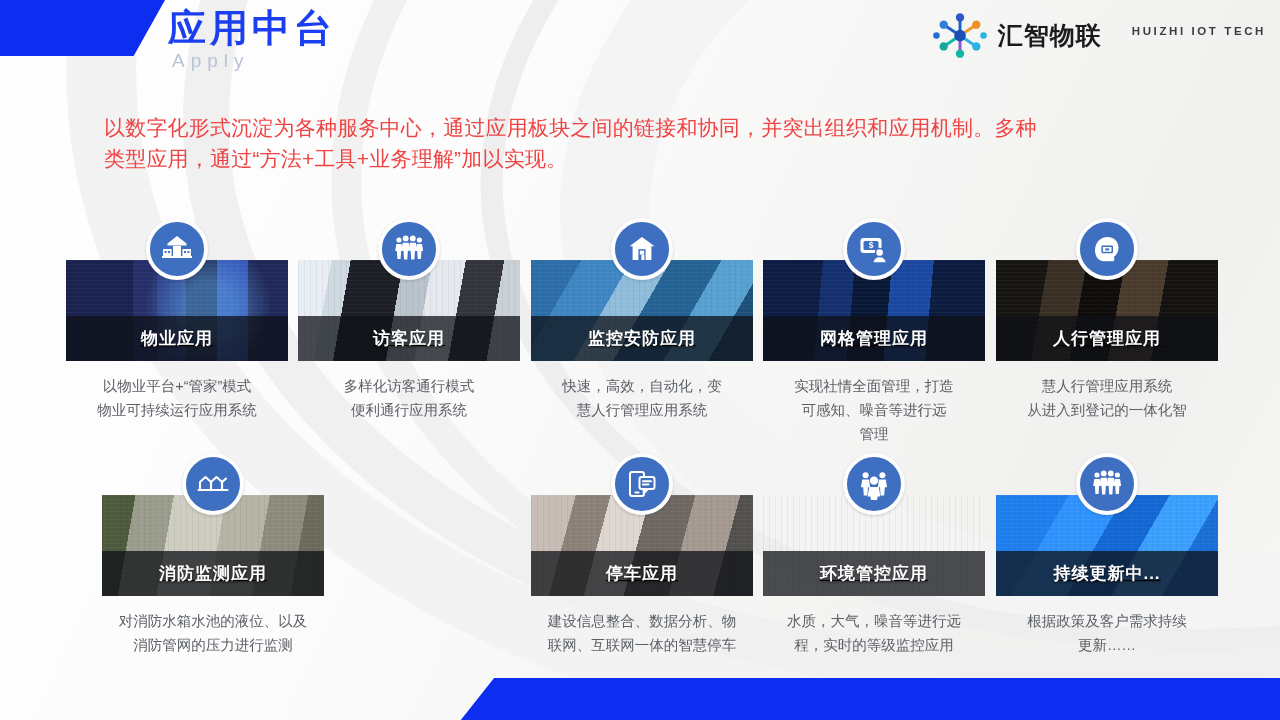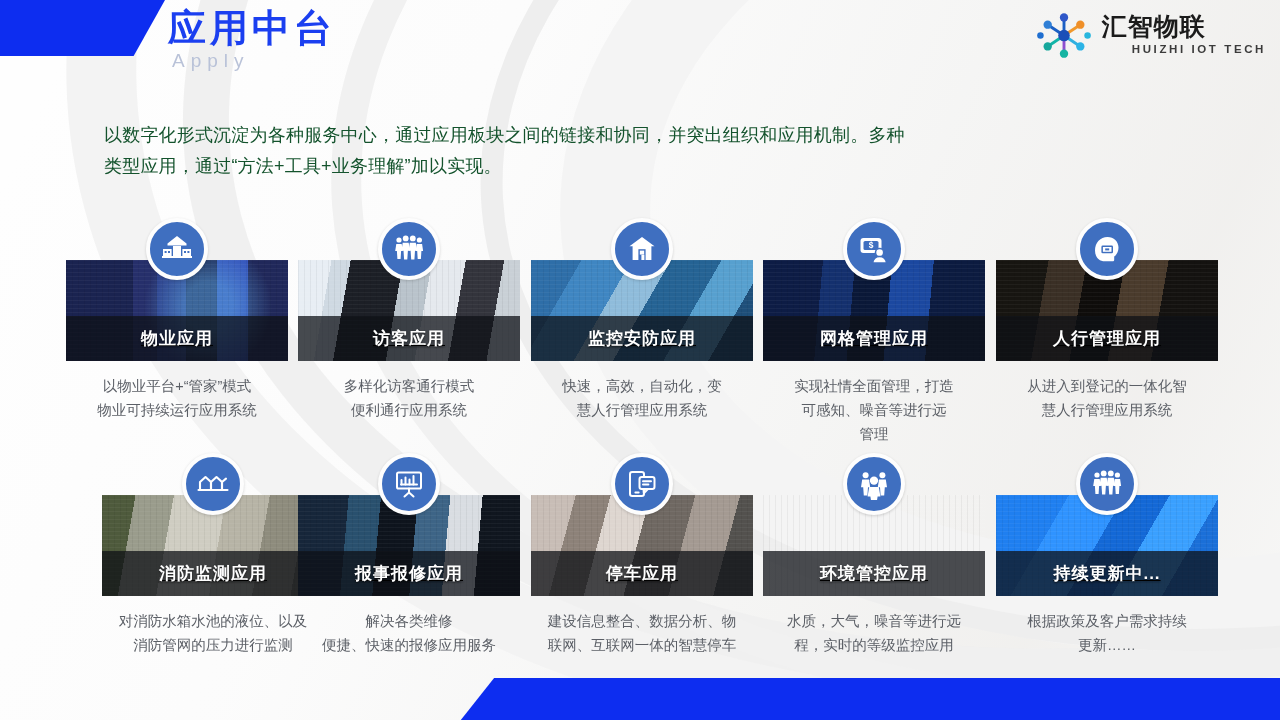--- a/index.html
+++ b/index.html
@@ -74,28 +74,28 @@
   }
   #title-en {
     position:absolute; left:172px; top:50px;
     font-size:19px; color:#b9c2d8; letter-spacing:6px;
     font-weight:400;
   }
 
   
   #logo { position:absolute; right:14px; top:12px; display:flex; align-items:center; gap:9px; }
   #logo-mark { width:58px; height:46px; flex:0 0 auto; }
-  #logo-text { display:flex; flex-direction:column; justify-content:center; }
+  #logo-text { display:flex; flex-direction:row; justify-content:center; }
   #logo-cn { font-size:25px; font-weight:bold; color:#1b1b1b; letter-spacing:1px; line-height:27px; }
   #logo-en { font-size:11.5px; color:#3b3b3b; letter-spacing:2.6px; line-height:15px; margin-top:2px; font-weight:600;padding-left:30px; }
 
   
   #intro {
-    position:absolute; left:104px; top:120px; width:1070px;
-    font-size:18px; line-height:31px; color:#14532d;
+    position:absolute; left:104px; top:112px; width:1070px;
+    font-size:21px; line-height:31px; color:#ef4444;
     letter-spacing:.2px;
   }
   #intro div { white-space:nowrap; }
 
   
   #grid { position:absolute; left:0; top:218px; width:1280px; }
   .row { position:relative; height:235px; }
   .card {
     position:absolute; width:222px;
   }
@@ -342,22 +342,22 @@
         </div>
         <div class="card-media">
           <div class="thumb t-renxing">
             <div class="noise"></div>
           </div>
           <div class="card-title-bar">
             <span class="card-title">人行管理应用</span>
           </div>
         </div>
         <div class="card-desc">
+          <div>慧人行管理应用系统</div>
           <div>从进入到登记的一体化智</div>
-          <div>慧人行管理应用系统</div>
         </div>
       </div>
     </div>
   <div class="row">
       <div class="card" style="left: 66px; margin-left: 36px;">
         <div class="badge" style="background: rgb(63, 111, 192);">
           <svg viewBox="0 0 32 32" fill="none" stroke="#fff" stroke-width="2.1" stroke-linejoin="round" stroke-linecap="round">
             <path d="M3 22V14l5.5-5L14 14v8z"></path>
             <path d="M14 22v-8l5.5-5L25 14v8"></path>
             <path d="M25 22v-8l4-3.4"></path>
@@ -368,43 +368,20 @@
           <div class="thumb t-xiaofang">
             <div class="noise"></div>
           </div>
           <div class="card-title-bar">
             <span class="card-title">消防监测应用</span>
           </div>
         </div>
         <div class="card-desc">
           <div>对消防水箱水池的液位、以及</div>
           <div>消防管网的压力进行监测</div>
-        </div>
-      </div>
-      <div class="card" style="left: 298px;">
-        <div class="badge" style="background: rgb(63, 111, 192);">
-          <svg viewBox="0 0 32 32" fill="none" stroke="#fff" stroke-width="2" stroke-linecap="round" stroke-linejoin="round">
-            <rect x="4" y="4.5" width="24" height="16" rx="1.6"></rect>
-            <path d="M8.5 16.5V12M12.5 16.5V9.5M16.5 16.5v-5M20.5 16.5V8"></path>
-            <path d="M8 16.5h16"></path>
-            <path d="M16 20.5v4"></path>
-            <path d="M11.5 28.5 16 24.5l4.5 4"></path>
-          </svg>
-        </div>
-        <div class="card-media">
-          <div class="thumb t-baoshi">
-            <div class="noise"></div>
-          </div>
-          <div class="card-title-bar">
-            <span class="card-title">报事报修应用</span>
-          </div>
-        </div>
-        <div class="card-desc">
-          <div>解决各类维修</div>
-          <div>便捷、快速的报修应用服务</div>
         </div>
       </div>
       <div class="card" style="left: 531px;">
         <div class="badge" style="background: rgb(63, 111, 192);">
           <svg viewBox="0 0 32 32" fill="none" stroke="#fff" stroke-width="2" stroke-linejoin="round" stroke-linecap="round">
             <rect x="4" y="4" width="14" height="24" rx="2.2"></rect>
             <path d="M9.4 24.6h3.2"></path>
             <rect x="13.5" y="9" width="15" height="12" rx="2.2" fill="#3f6fc0"></rect>
             <path d="m17.5 21 .3 4.2 4.1-4.2"></path>
             <path d="M17 13.2h8M17 16.6h5.4"></path>

